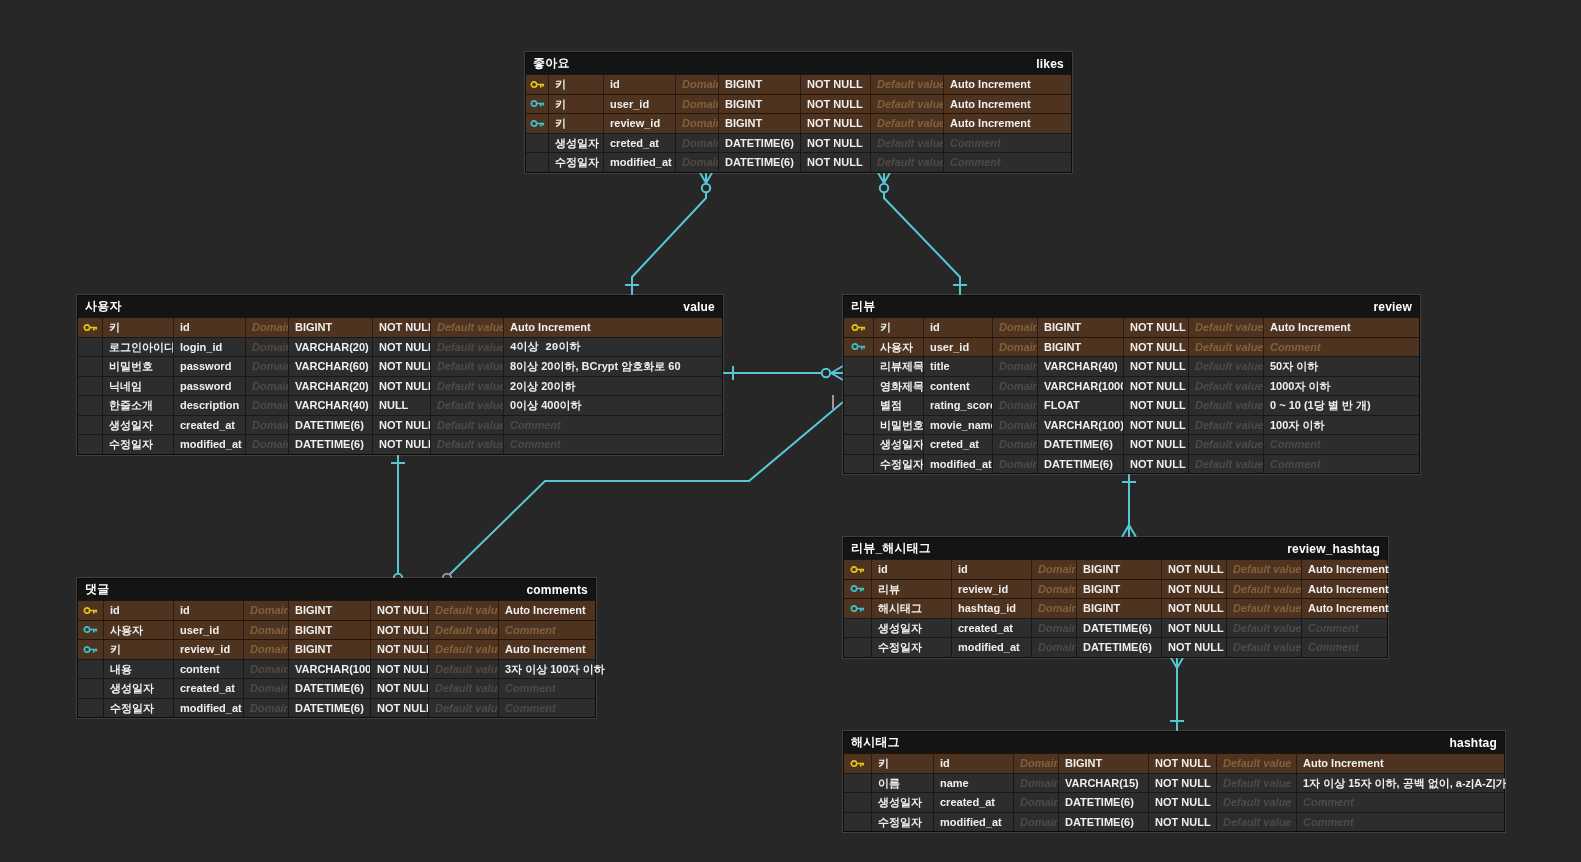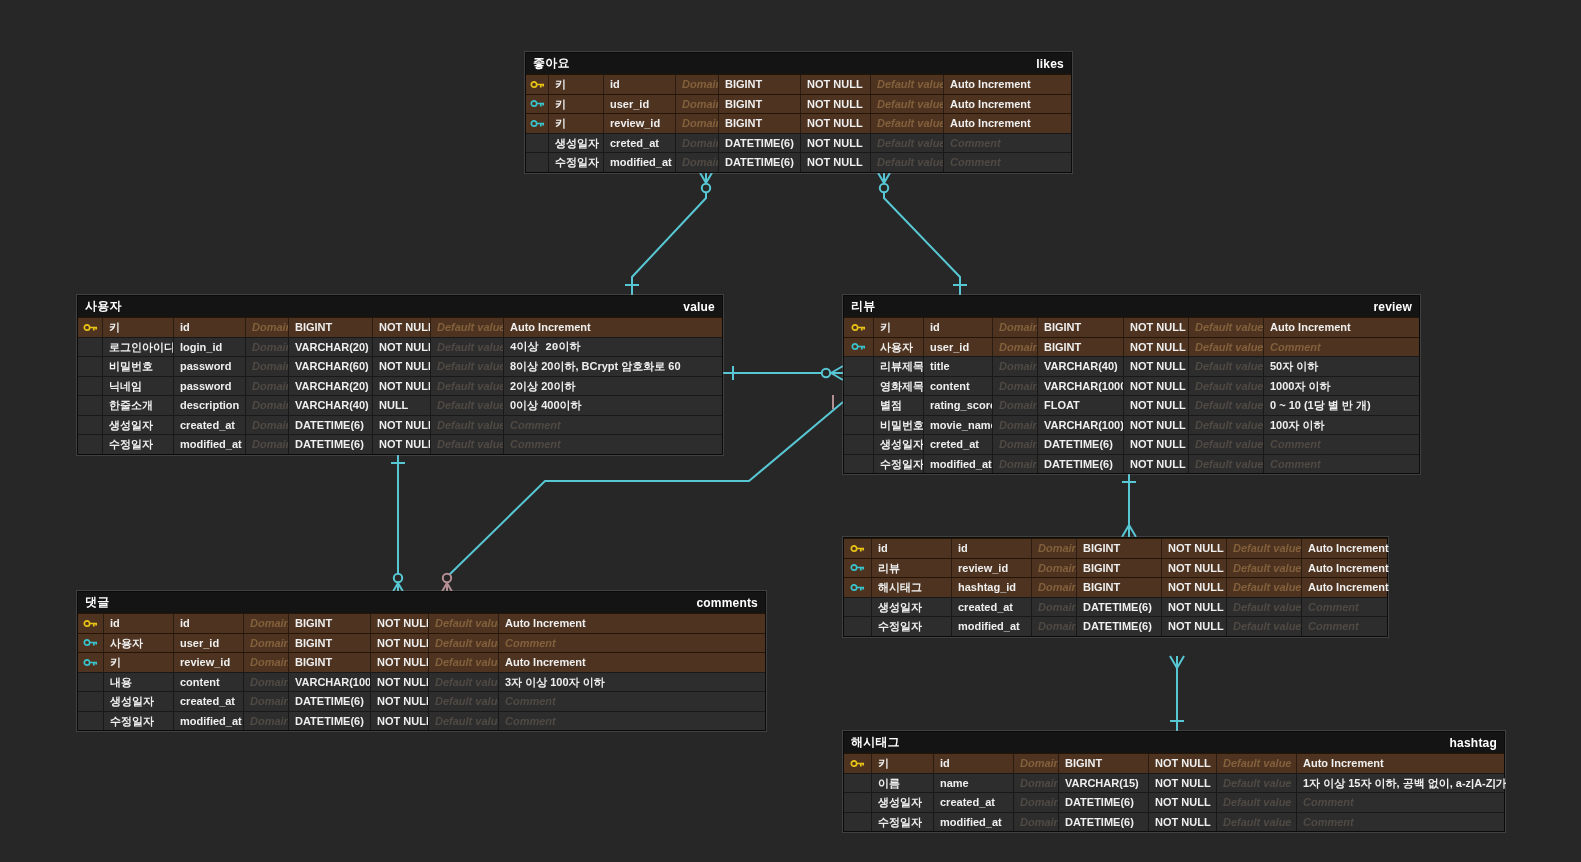--- a/index.html
+++ b/index.html
@@ -304,21 +304,21 @@
         <span class="cell icon-cell" style="width: 30px;"></span>
         <span class="cell" style="width: 50px;">수정일자</span>
         <span class="cell" style="width: 69px;">modified_at</span>
         <span class="cell dim" style="width: 45px;">Domain</span>
         <span class="cell" style="width: 86px;">DATETIME(6)</span>
         <span class="cell" style="width: 65px;">NOT NULL</span>
         <span class="cell dim" style="width: 75px;">Default value</span>
         <span class="cell dim" style="width: 157px;">Comment</span>
       </div>
     </div>
-    <div class="erd-table" style="left: 77px; top: 591px; width: 689px;">
+    <div class="erd-table" style="left: 77px; top: 578px; width: 519px;">
       <div class="t-header">
         <span>댓글</span>
         <span>comments</span>
       </div>
       <div class="t-row hl">
         <span class="cell icon-cell" style="width: 26px;">
           <svg width="15" height="11" viewBox="0 0 15 11">
             <circle cx="4" cy="5.5" r="2.7" fill="none" stroke="#e9c417" stroke-width="1.7"></circle>
     <path d="M6.7 5.5 H14 M10.8 5.5 V8.6 M13.2 5.5 V7.6" stroke="#e9c417" stroke-width="1.7" fill="none"></path>
           </svg>
@@ -386,20 +386,24 @@
         <span class="cell" style="width: 70px;">수정일자</span>
         <span class="cell" style="width: 70px;">modified_at</span>
         <span class="cell dim" style="width: 45px;">Domain</span>
         <span class="cell" style="width: 82px;">DATETIME(6)</span>
         <span class="cell" style="width: 58px;">NOT NULL</span>
         <span class="cell dim" style="width: 70px;">Default value</span>
         <span class="cell dim" style="width: 152px;">Comment</span>
       </div>
     </div>
     <div class="erd-table" style="left: 843px; top: 537px; width: 545px;">
+      <div class="t-header">
+        <span>리뷰_해시태그</span>
+        <span>review_hashtag</span>
+      </div>
       <div class="t-row hl">
         <span class="cell icon-cell" style="width: 28px;">
           <svg width="15" height="11" viewBox="0 0 15 11">
             <circle cx="4" cy="5.5" r="2.7" fill="none" stroke="#e9c417" stroke-width="1.7"></circle>
     <path d="M6.7 5.5 H14 M10.8 5.5 V8.6 M13.2 5.5 V7.6" stroke="#e9c417" stroke-width="1.7" fill="none"></path>
           </svg>
         </span>
         <span class="cell" style="width: 80px;">id</span>
         <span class="cell" style="width: 80px;">id</span>
         <span class="cell dim" style="width: 45px;">Domain</span>

